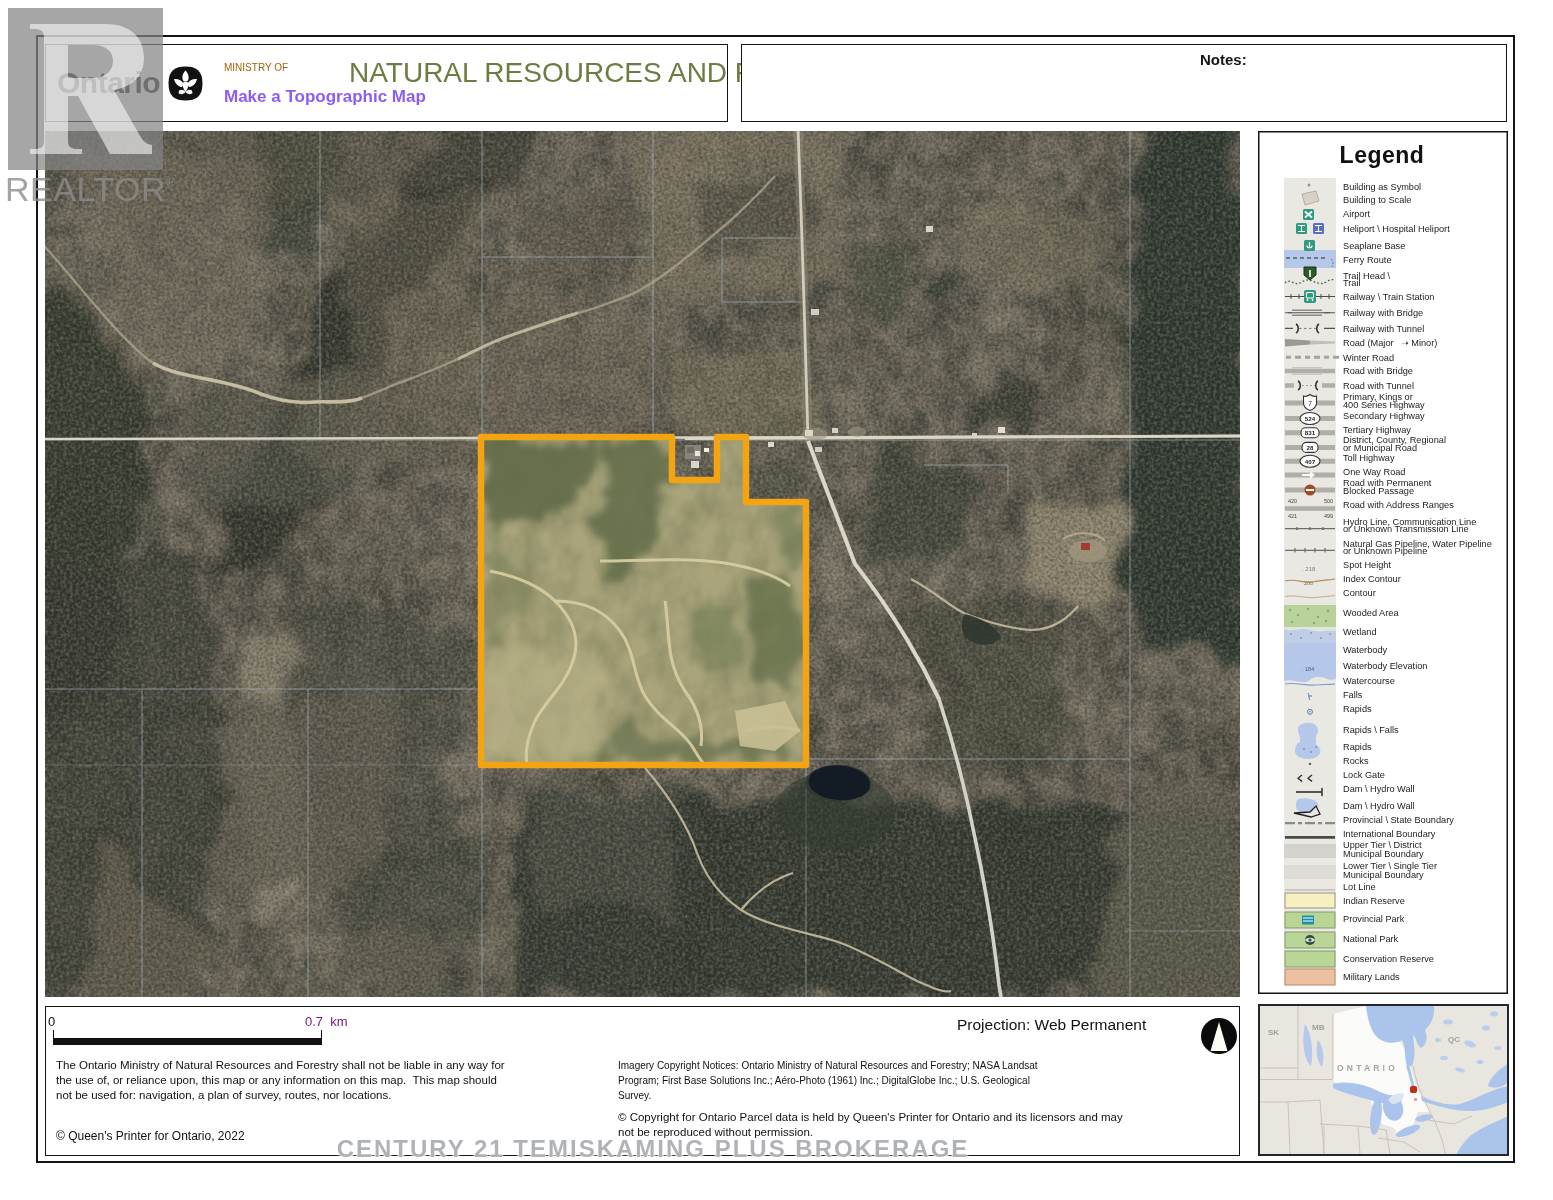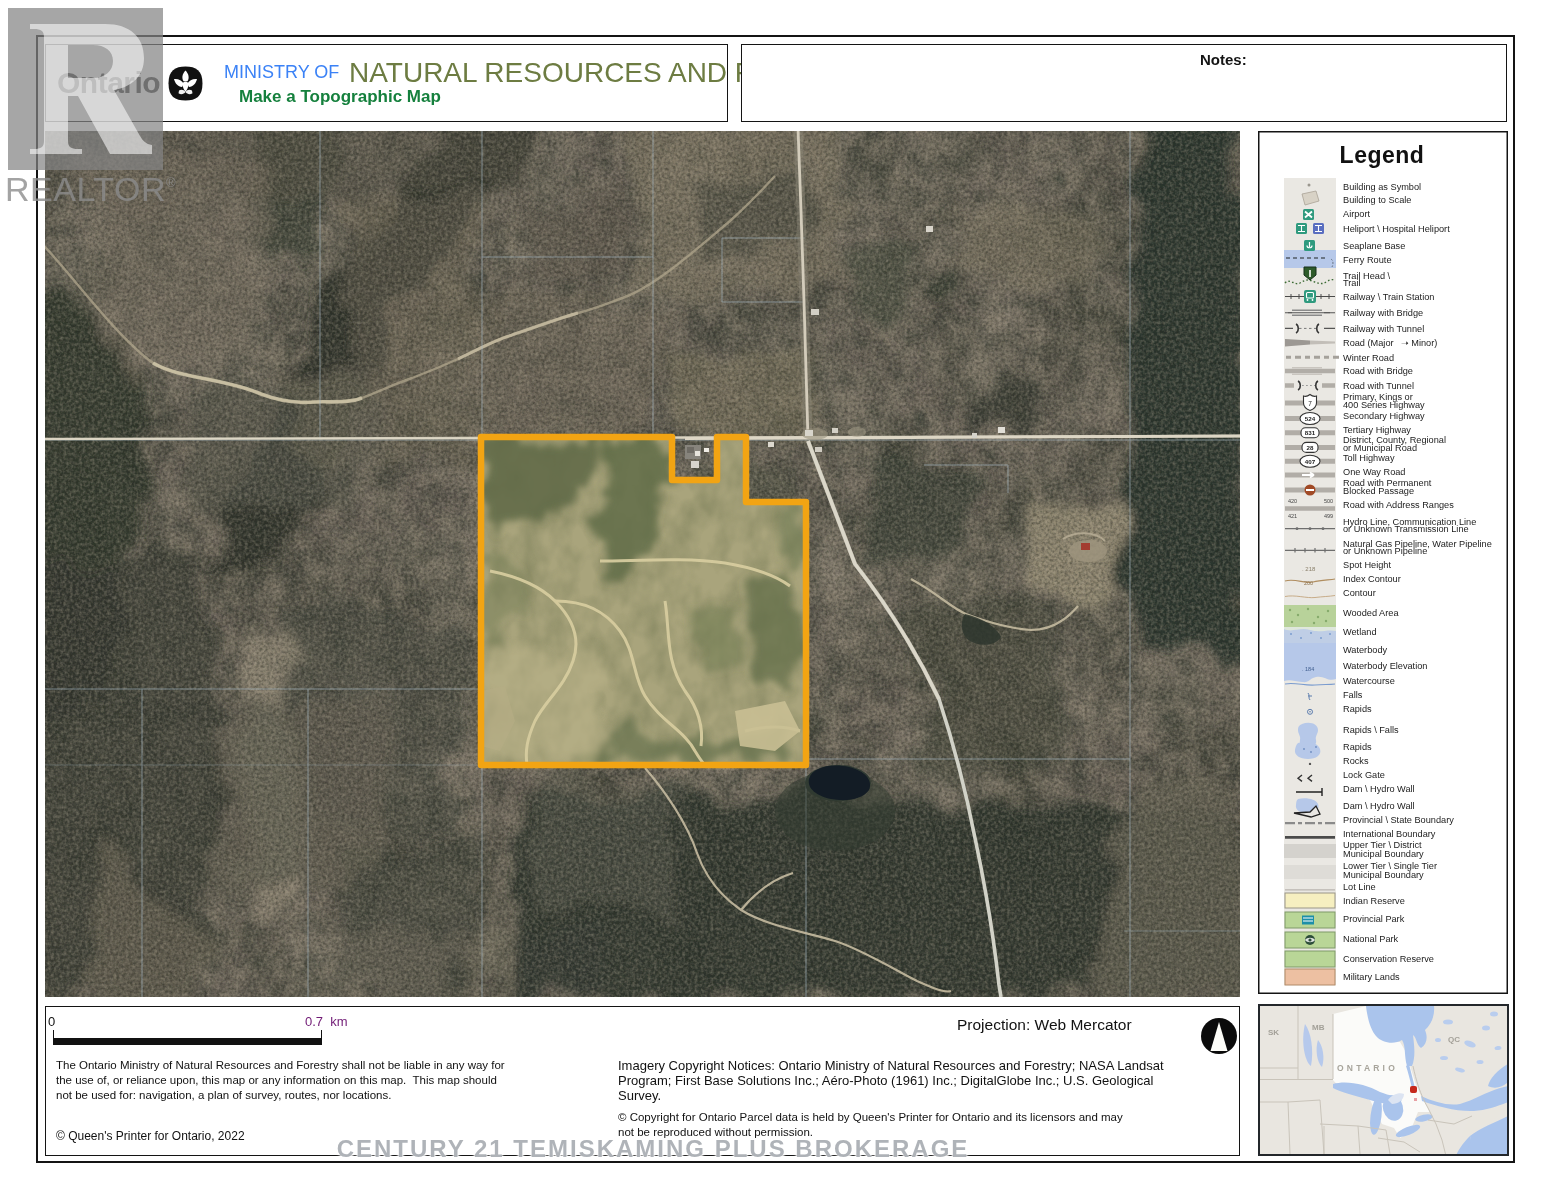--- a/index.html
+++ b/index.html
@@ -16,23 +16,23 @@
     <path d="M18.5 1.5 C29 1.5 35.5 5.5 35.5 18.5 C35.5 31.5 29 35.5 18.5 35.5 C8 35.5 1.5 31.5 1.5 18.5 C1.5 5.5 8 1.5 18.5 1.5 Z" fill="#111"></path>
     <g fill="#fff">
       <path d="M18.5 5.5 C21.8 9 22.5 13 20.5 16.2 L16.5 16.2 C14.5 13 15.2 9 18.5 5.5 Z"></path>
       <path d="M30 14 C29 18.5 26 21.5 22 22 L20.2 18.8 C22.3 15 26 13.5 30 14 Z"></path>
       <path d="M7 14 C11 13.5 14.7 15 16.8 18.8 L15 22 C11 21.5 8 18.5 7 14 Z"></path>
       <path d="M18.5 16.5 C20.1 16.5 21.4 17.8 21.4 19.4 C21.4 22 20 25 18.5 26.8 C17 25 15.6 22 15.6 19.4 C15.6 17.8 16.9 16.5 18.5 16.5 Z"></path>
       <path d="M12 25.5 C14.5 24.2 17 24.8 18.5 27 C16.8 29.4 13.8 29.8 11.5 28.2 Z" opacity="0.95"></path>
       <path d="M25 25.5 C22.5 24.2 20 24.8 18.5 27 C20.2 29.4 23.2 29.8 25.5 28.2 Z" opacity="0.95"></path>
     </g>
   </svg>
-  <div class="abs" style="left:224px;top:62px;font-size:18px;color:#3b82f6;">MINISTRY OF</div>
+  <div class="abs" style="left:224px;top:62px;font-size:10px;color:#a16207;">MINISTRY OF</div>
   <div class="abs" style="left:318px;top:57px;font-size:28px;color:#6d7c42;margin-left:31px;">NATURAL RESOURCES AND FORESTRY</div>
-  <div class="abs" style="left:239px;top:87px;font-size:17px;font-weight:bold;color:#15803d;">Make a Topographic Map</div>
+  <div class="abs" style="left:224px;top:87px;font-size:17px;font-weight:bold;color:#8b5cf6;">Make a Topographic Map</div>
 
   <div class="abs" style="left:741px;top:44px;width:766px;height:78px;border:1.5px solid #141414;background:#fff;"></div>
   <div class="abs" style="left:1160px;top:51px;font-size:15px;font-weight:bold;color:#141414;margin-left:40px;">Notes:</div>
 
   <svg class="abs" style="left:45px;top:131px;" width="1195" height="866" viewBox="0 0 1195 866">
     <defs>
       <filter id="fDark" x="0%" y="0%" width="100%" height="100%">
         <feTurbulence type="fractalNoise" baseFrequency="0.010 0.012" numOctaves="4" seed="7" result="t"></feTurbulence>
         <feColorMatrix in="t" type="matrix" values="0 0 0 0 0  0 0 0 0 0  0 0 0 0 0  2.4 0 0 0 -0.85" result="m"></feColorMatrix>
         <feFlood flood-color="#3c3f34" result="f"></feFlood>
@@ -473,23 +473,23 @@
   </svg>
 
   <div class="abs" style="left:45px;top:1006px;width:1195px;height:150px;border:1.5px solid #141414;background:#fff;"></div>
   <div class="abs" style="left:48px;top:1014px;font-size:13px;color:#111;">0</div>
   <div class="abs" style="left:305px;top:1014px;font-size:13px;color:#701a75;">0.7&nbsp;&nbsp;km</div>
   <div class="abs" style="left:53px;top:1038px;width:269px;height:7px;background:#111;"></div>
   <div class="abs" style="left:53px;top:1030px;width:1px;height:8px;background:#111;"></div>
   <div class="abs" style="left:321px;top:1030px;width:1px;height:8px;background:#111;"></div>
   <div class="abs" style="left:56px;top:1058px;font-size:11.5px;line-height:15.2px;color:#111;">The Ontario Ministry of Natural Resources and Forestry shall not be liable in any way for<br>the use of, or reliance upon, this map or any information on this map.&nbsp; This map should<br>not be used for: navigation, a plan of survey, routes, nor locations.</div>
   <div class="abs" style="left:56px;top:1129px;font-size:12px;color:#111;">© Queen's Printer for Ontario, 2022</div>
-  <div class="abs" style="left:618px;top:1058px;font-size:13px;line-height:15.2px;color:#111;">Imagery Copyright Notices: Ontario Ministry of Natural Resources and Forestry; NASA Landsat<br>Program; First Base Solutions Inc.; Aéro-Photo (1961) Inc.; DigitalGlobe Inc.; U.S. Geological<br>Survey.</div>
+  <div class="abs" style="left:618px;top:1058px;font-size:10px;line-height:15.2px;color:#111;">Imagery Copyright Notices: Ontario Ministry of Natural Resources and Forestry; NASA Landsat<br>Program; First Base Solutions Inc.; Aéro-Photo (1961) Inc.; DigitalGlobe Inc.; U.S. Geological<br>Survey.</div>
   <div class="abs" style="left:618px;top:1110px;font-size:11.5px;line-height:15.2px;color:#111;">© Copyright for Ontario Parcel data is held by Queen's Printer for Ontario and its licensors and may<br>not be reproduced without permission.</div>
-  <div class="abs" style="left:957px;top:1016px;font-size:15.5px;color:#111;">Projection: Web Mercator</div>
+  <div class="abs" style="left:957px;top:1016px;font-size:15.5px;color:#111;">Projection: Web Permanent</div>
   <svg class="abs" style="left:1200px;top:1017px;" width="38" height="38" viewBox="0 0 38 38">
     <circle cx="19" cy="19" r="18" fill="#0b0b0b"></circle>
     <polygon points="19,5 27.5,34 10.5,34" fill="#fdfdf8"></polygon>
   </svg>
 
   <svg class="abs" style="left:1258px;top:1004px;" width="251" height="152" viewBox="0 0 251 152">
     <defs>
         <clipPath id="insClip">
           <rect x="2" y="2" width="247" height="148"></rect>
         </clipPath>

